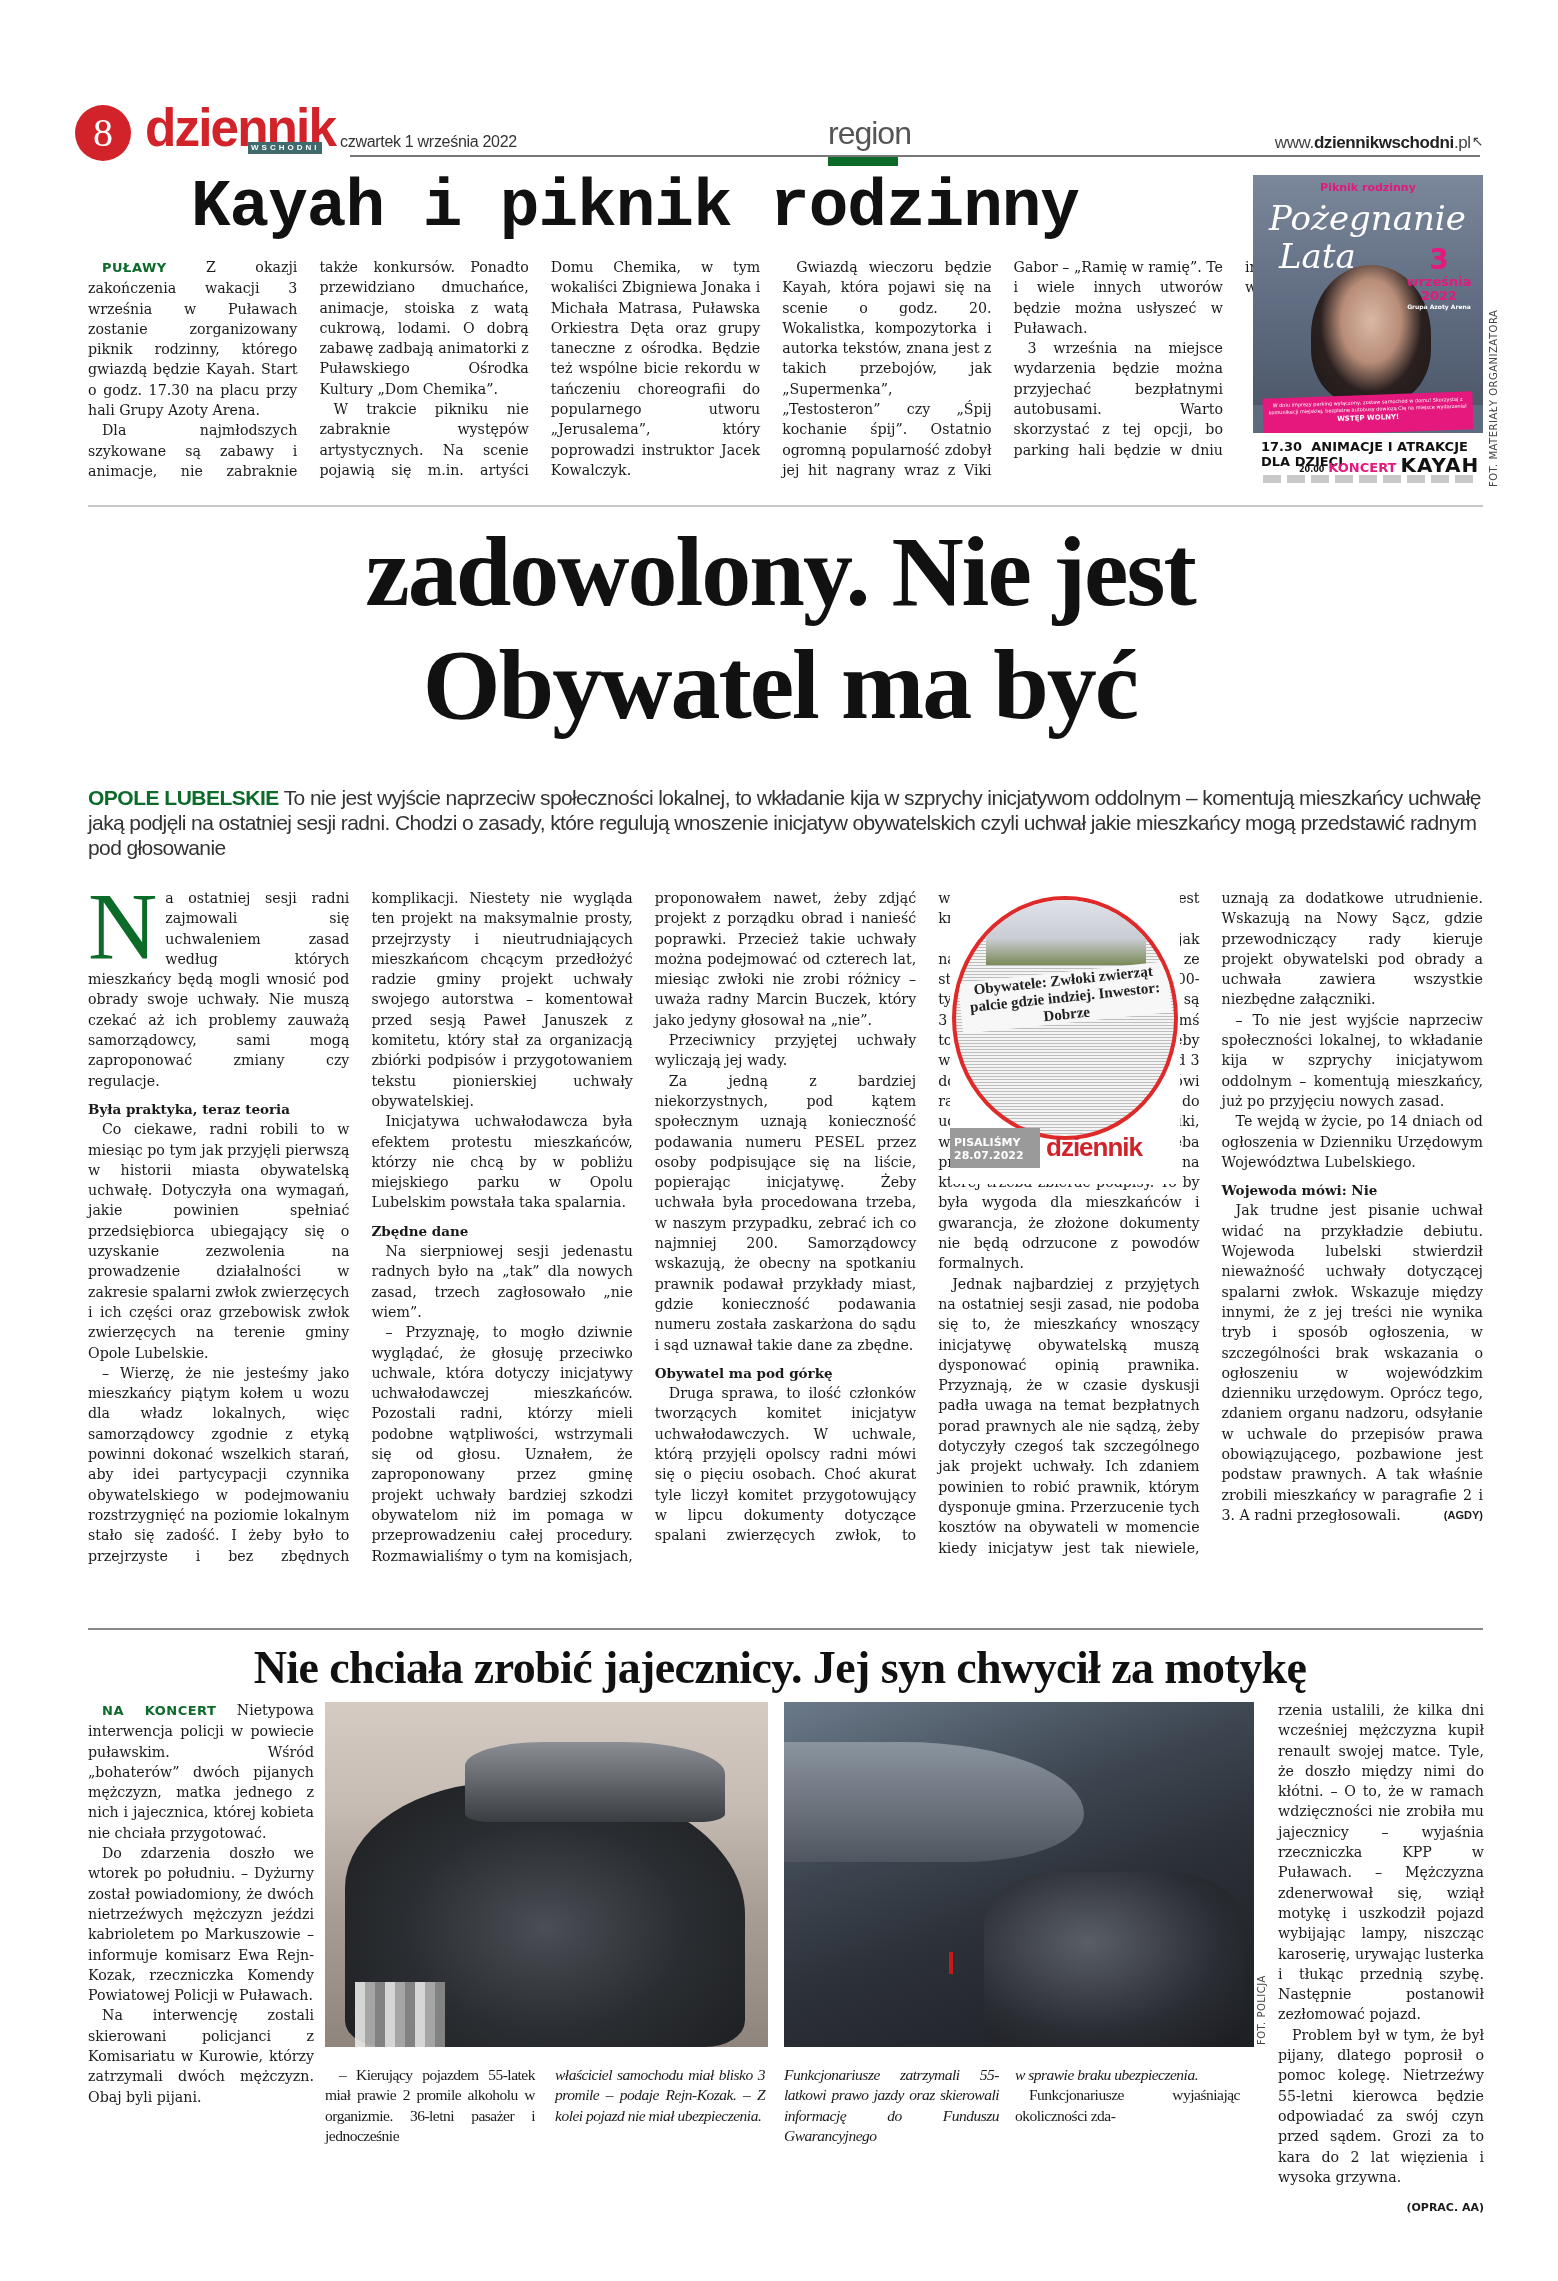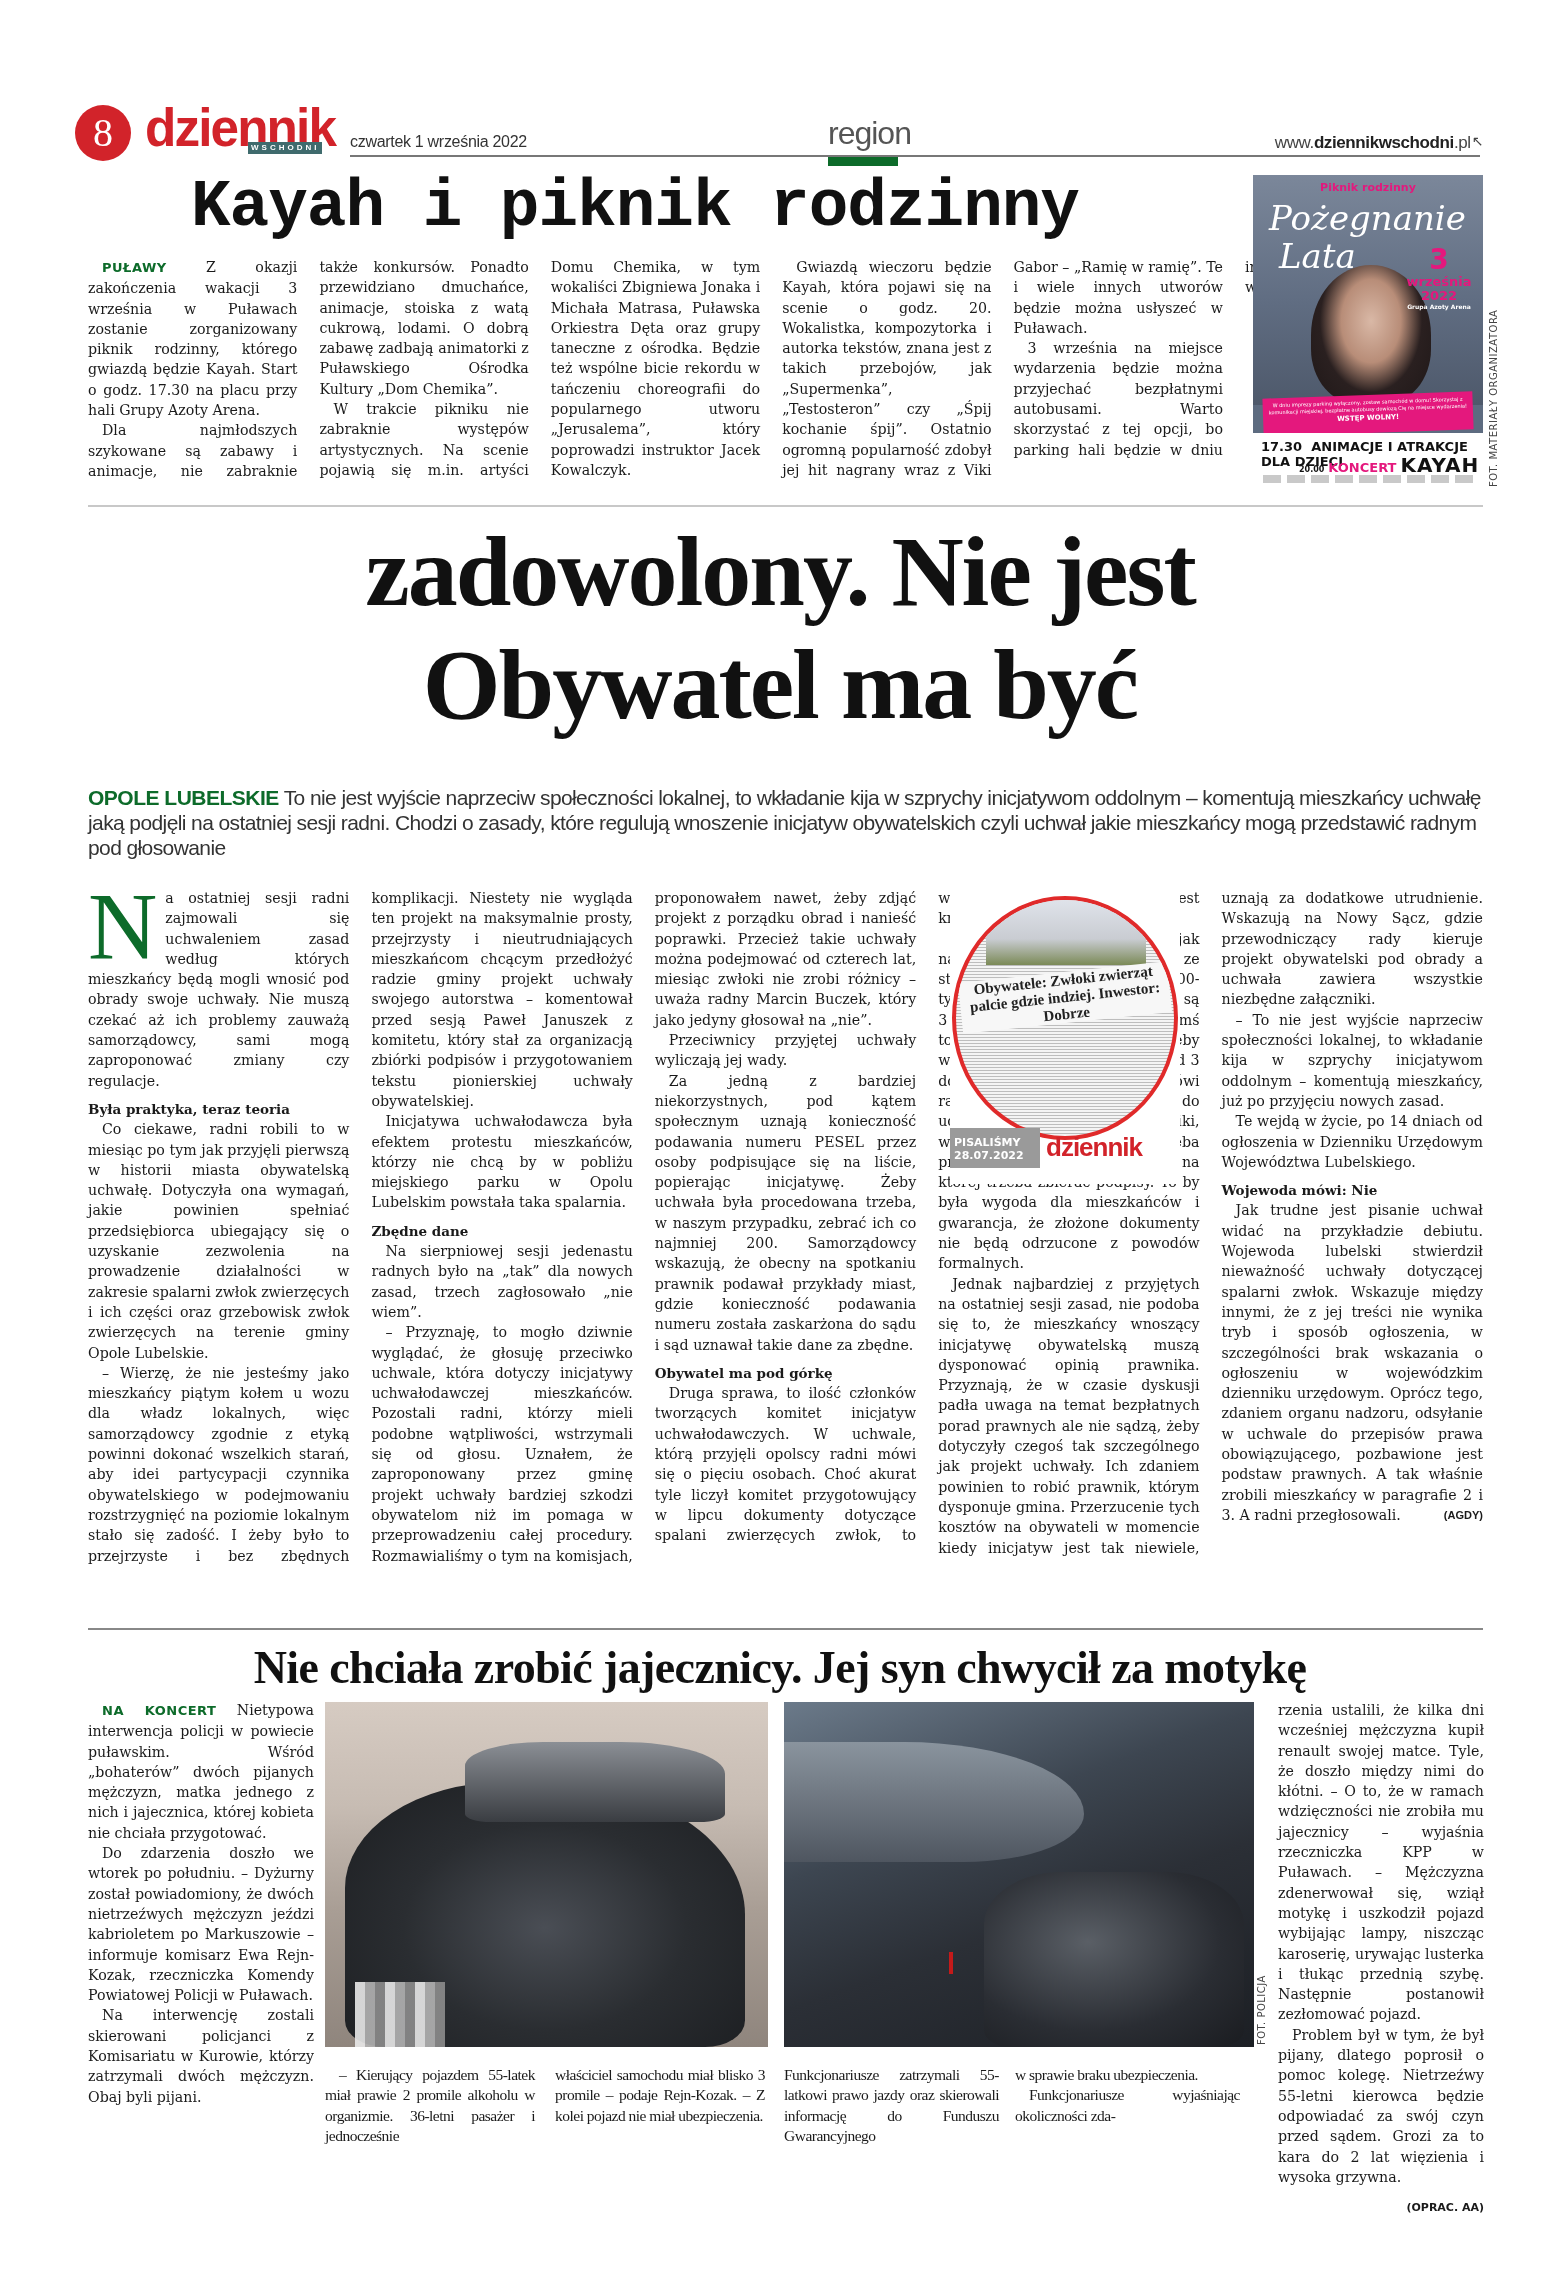--- a/index.html
+++ b/index.html
@@ -6,21 +6,21 @@
   html, body { width: 1558px; height: 2281px; background: #ffffff; overflow: hidden; }
   body { position: relative; font-family: "DejaVu Serif", serif; color: #1a1a1a; }
   .sans { font-family: "Liberation Sans", "DejaVu Sans", sans-serif; }
 
   
   .masthead { position: absolute; left: 0; top: 95px; width: 1558px; height: 70px; }
   .page-badge { position: absolute; left: 75px; top: 10px; width: 56px; height: 56px; border-radius: 50%; background: #d2232a; color: #fff; font-family: "Liberation Serif", serif; font-size: 40px; text-align: center; line-height: 56px; }
   .logo { position: absolute; left: 145px; top: 4px; width: 190px; height: 62px; }
   .logo-text { font-family: "Liberation Sans", sans-serif; font-weight: bold; font-size: 54px; color: #d2232a; letter-spacing: -2px; transform: scaleX(0.95); transform-origin: left; line-height: 56px; }
   .logo-sub { position: absolute; left: 103px; top: 43px; background: #3f6b6d; color: #fff; font-family: "Liberation Sans", sans-serif; font-size: 8px; font-weight: bold; letter-spacing: 3px; padding: 0 3px; line-height: 12px; }
-  .date { position: absolute; left: 350px; top: 38px; font-family: "Liberation Sans", sans-serif; font-size: 16px; color: #333; letter-spacing: -0.3px; }
+  .date { position: absolute; left: 340px; top: 38px; font-family: "Liberation Sans", sans-serif; font-size: 16px; color: #333; letter-spacing: -0.3px; }
   .rule { position: absolute; left: 350px; top: 60px; width: 1130px; height: 2px; background: #777; }
   .section { position: absolute; left: 828px; top: 18px; width: 70px; text-align: center; font-family: "Liberation Sans", sans-serif; font-size: 32px; color: #555; letter-spacing: -1px; line-height: 40px; }
   .section-bar { position: absolute; left: 828px; top: 62px; width: 70px; height: 9px; background: #0d6b2a; }
   .site-url { position: absolute; right: 75px; top: 38px; font-family: "Liberation Sans", sans-serif; font-size: 17px; color: #444; letter-spacing: -0.4px; }
   .site-url b { color: #222; }
   .cursor-icon { display: inline-block; font-size: 14px; vertical-align: top; margin-left: 1px; }
 
   
   .a1-title { position: absolute; left: 60px; top: 168px; width: 1150px; text-align: center; font-family: Liberation Mono, monospace; font-weight: bold; font-size: 66px; letter-spacing: -1px; color: #111; line-height: 80px; }
   .a1-body { position: absolute; left: 88px; top: 257px; width: 1135px; height: 240px; column-count: 5; column-gap: 22px; font-family: "DejaVu Serif", serif; font-size: 14.2px; line-height: 20.3px; text-align: justify; hyphens: manual; }
@@ -73,21 +73,21 @@
   .photo1 { position: absolute; left: 325px; top: 1702px; width: 443px; height: 345px; overflow: hidden; background: linear-gradient(180deg, #d6cbc2 0%, #c7bcb3 30%, #a99e95 60%, #8f857d 100%); }
   .car-body { position: absolute; left: 20px; top: 80px; width: 400px; height: 265px; background: radial-gradient(ellipse at 50% 55%, #4a4e55 0%, #2a2d31 50%, #1b1d20 100%); border-radius: 40% 50% 10% 10%; }
   .car-glass { position: absolute; left: 140px; top: 40px; width: 260px; height: 80px; background: linear-gradient(180deg, #8b8f95 0%, #3a3d42 100%); border-radius: 30% 40% 10% 10%; }
   .plate-blur { position: absolute; left: 30px; top: 280px; width: 90px; height: 65px; background: repeating-linear-gradient(90deg, #e9e9e9 0 10px, #b3b3b3 10px 20px, #8c8c8c 20px 30px); opacity: 0.9; }
   .photo2 { position: absolute; left: 784px; top: 1702px; width: 470px; height: 345px; overflow: hidden; background: linear-gradient(160deg, #6b7a8a 0%, #3d4651 35%, #2b2f36 60%, #1c1f24 100%); }
   .seat1 { position: absolute; left: 200px; top: 170px; width: 260px; height: 175px; background: radial-gradient(ellipse at 40% 40%, #5a5f66 0%, #2a2d33 60%, #1a1c20 100%); border-radius: 30% 30% 10% 10%; }
   .dash { position: absolute; left: 0; top: 40px; width: 300px; height: 120px; background: linear-gradient(180deg, #8a949e 0%, #4f5660 100%); border-radius: 0 60% 40% 0; }
   .red-mark { position: absolute; left: 165px; top: 250px; width: 4px; height: 22px; background: #c41a1a; }
   .a3-bottom { position: absolute; top: 2065px; font-family: "Liberation Serif", "DejaVu Serif", serif; font-size: 15.5px; line-height: 20.3px; text-align: justify; letter-spacing: -0.5px; }
   .a3-bottom p { text-indent: 14px; }
-  .a3-bottom p.cont { text-indent: 0; }
+  .a3-bottom p.cont { text-indent: 0; font-style: italic; }
 </style>
 </head>
 <body>
 
 <div class="masthead">
   <div class="page-badge">8</div>
   <div class="logo">
     <div class="logo-text">dziennik</div>
     <div class="logo-sub">WSCHODNI</div>
   </div>

